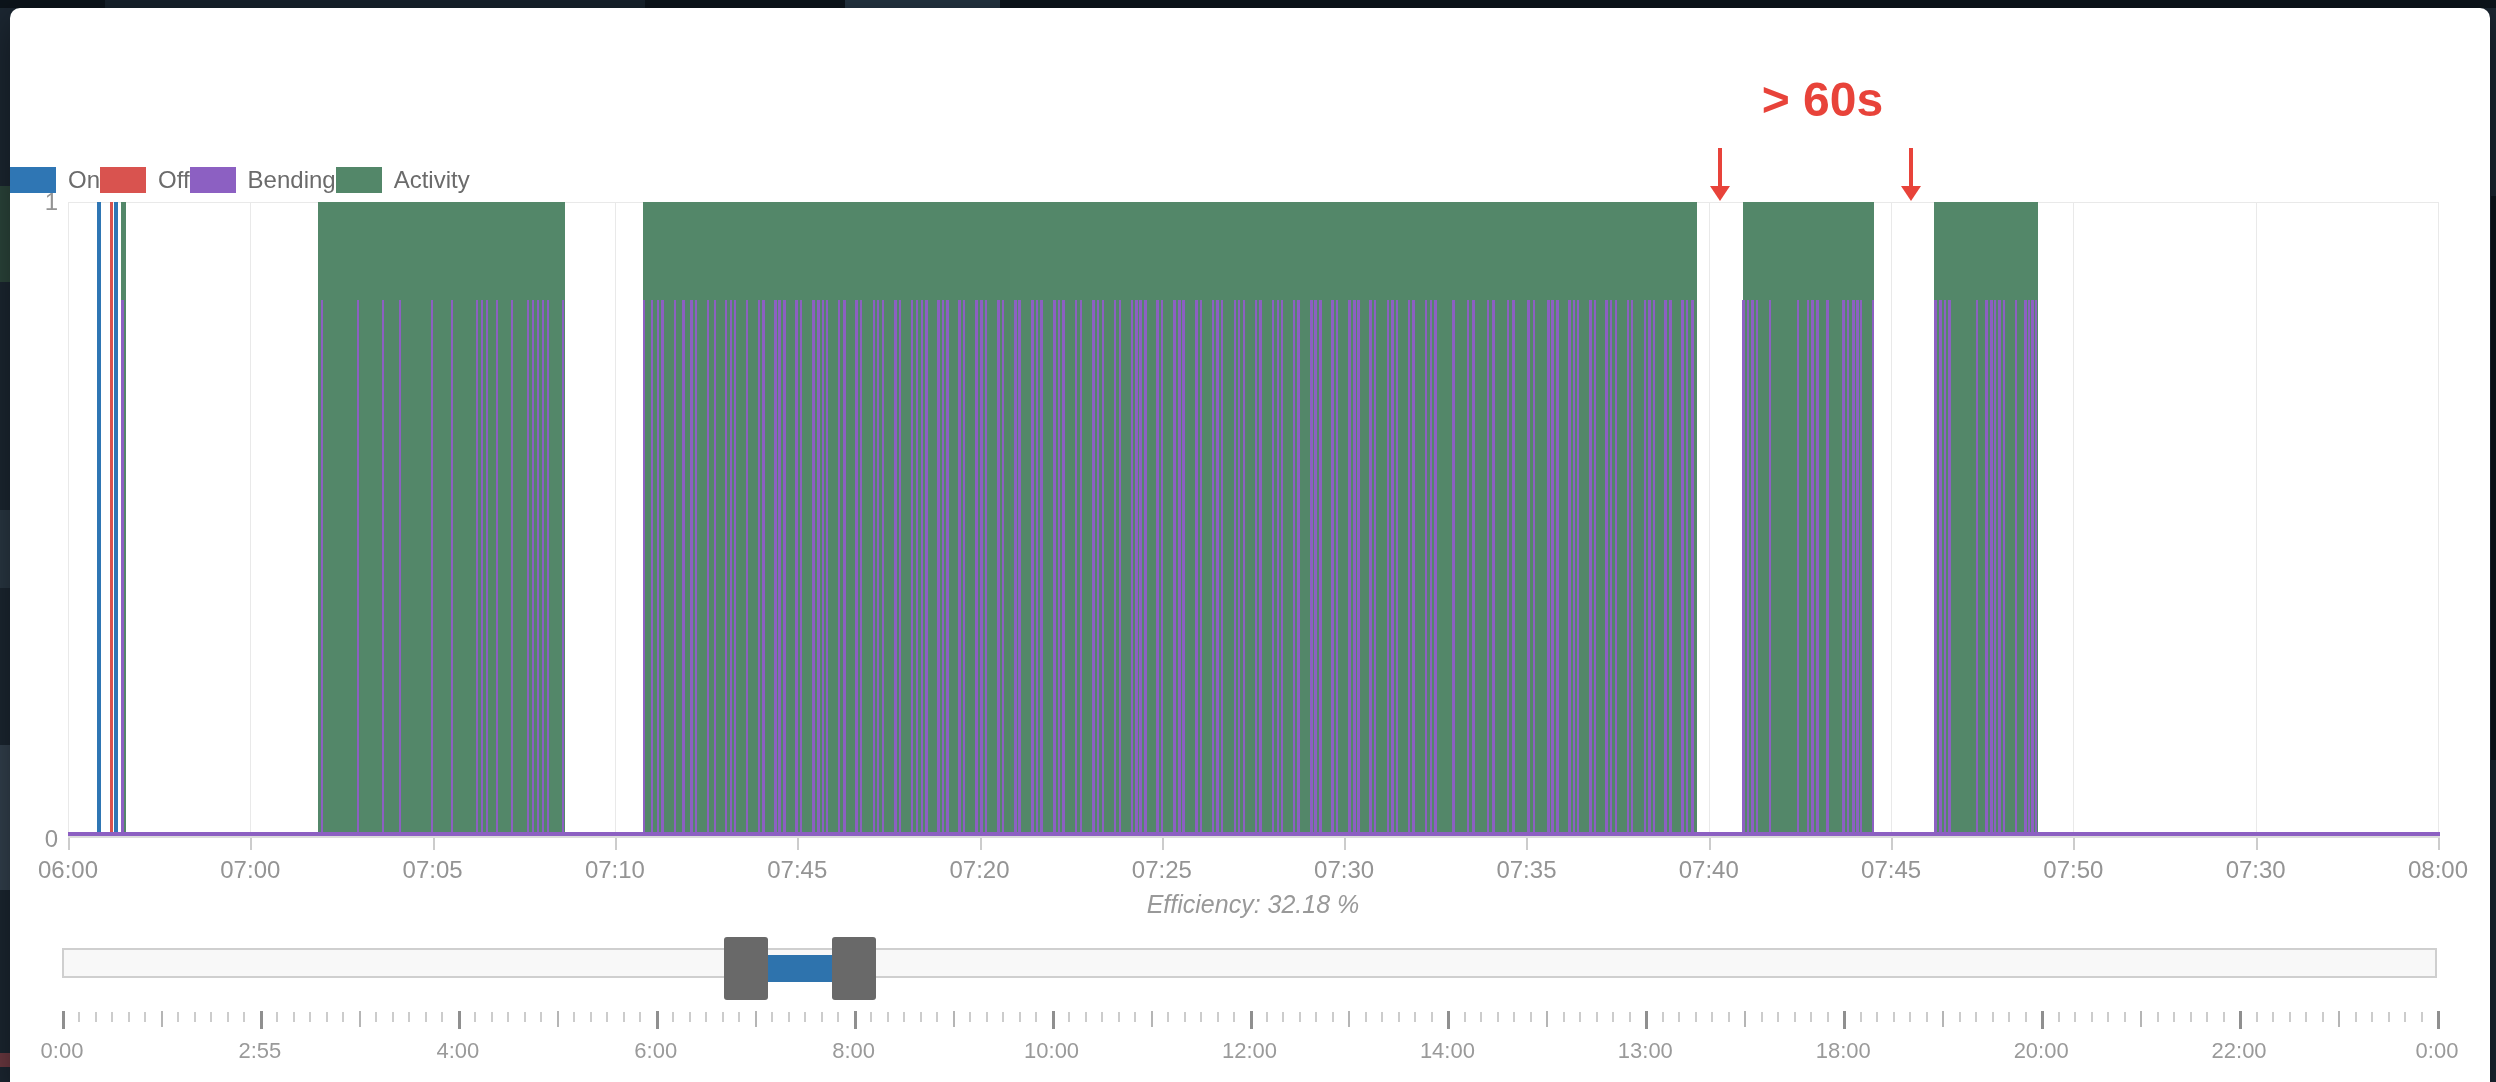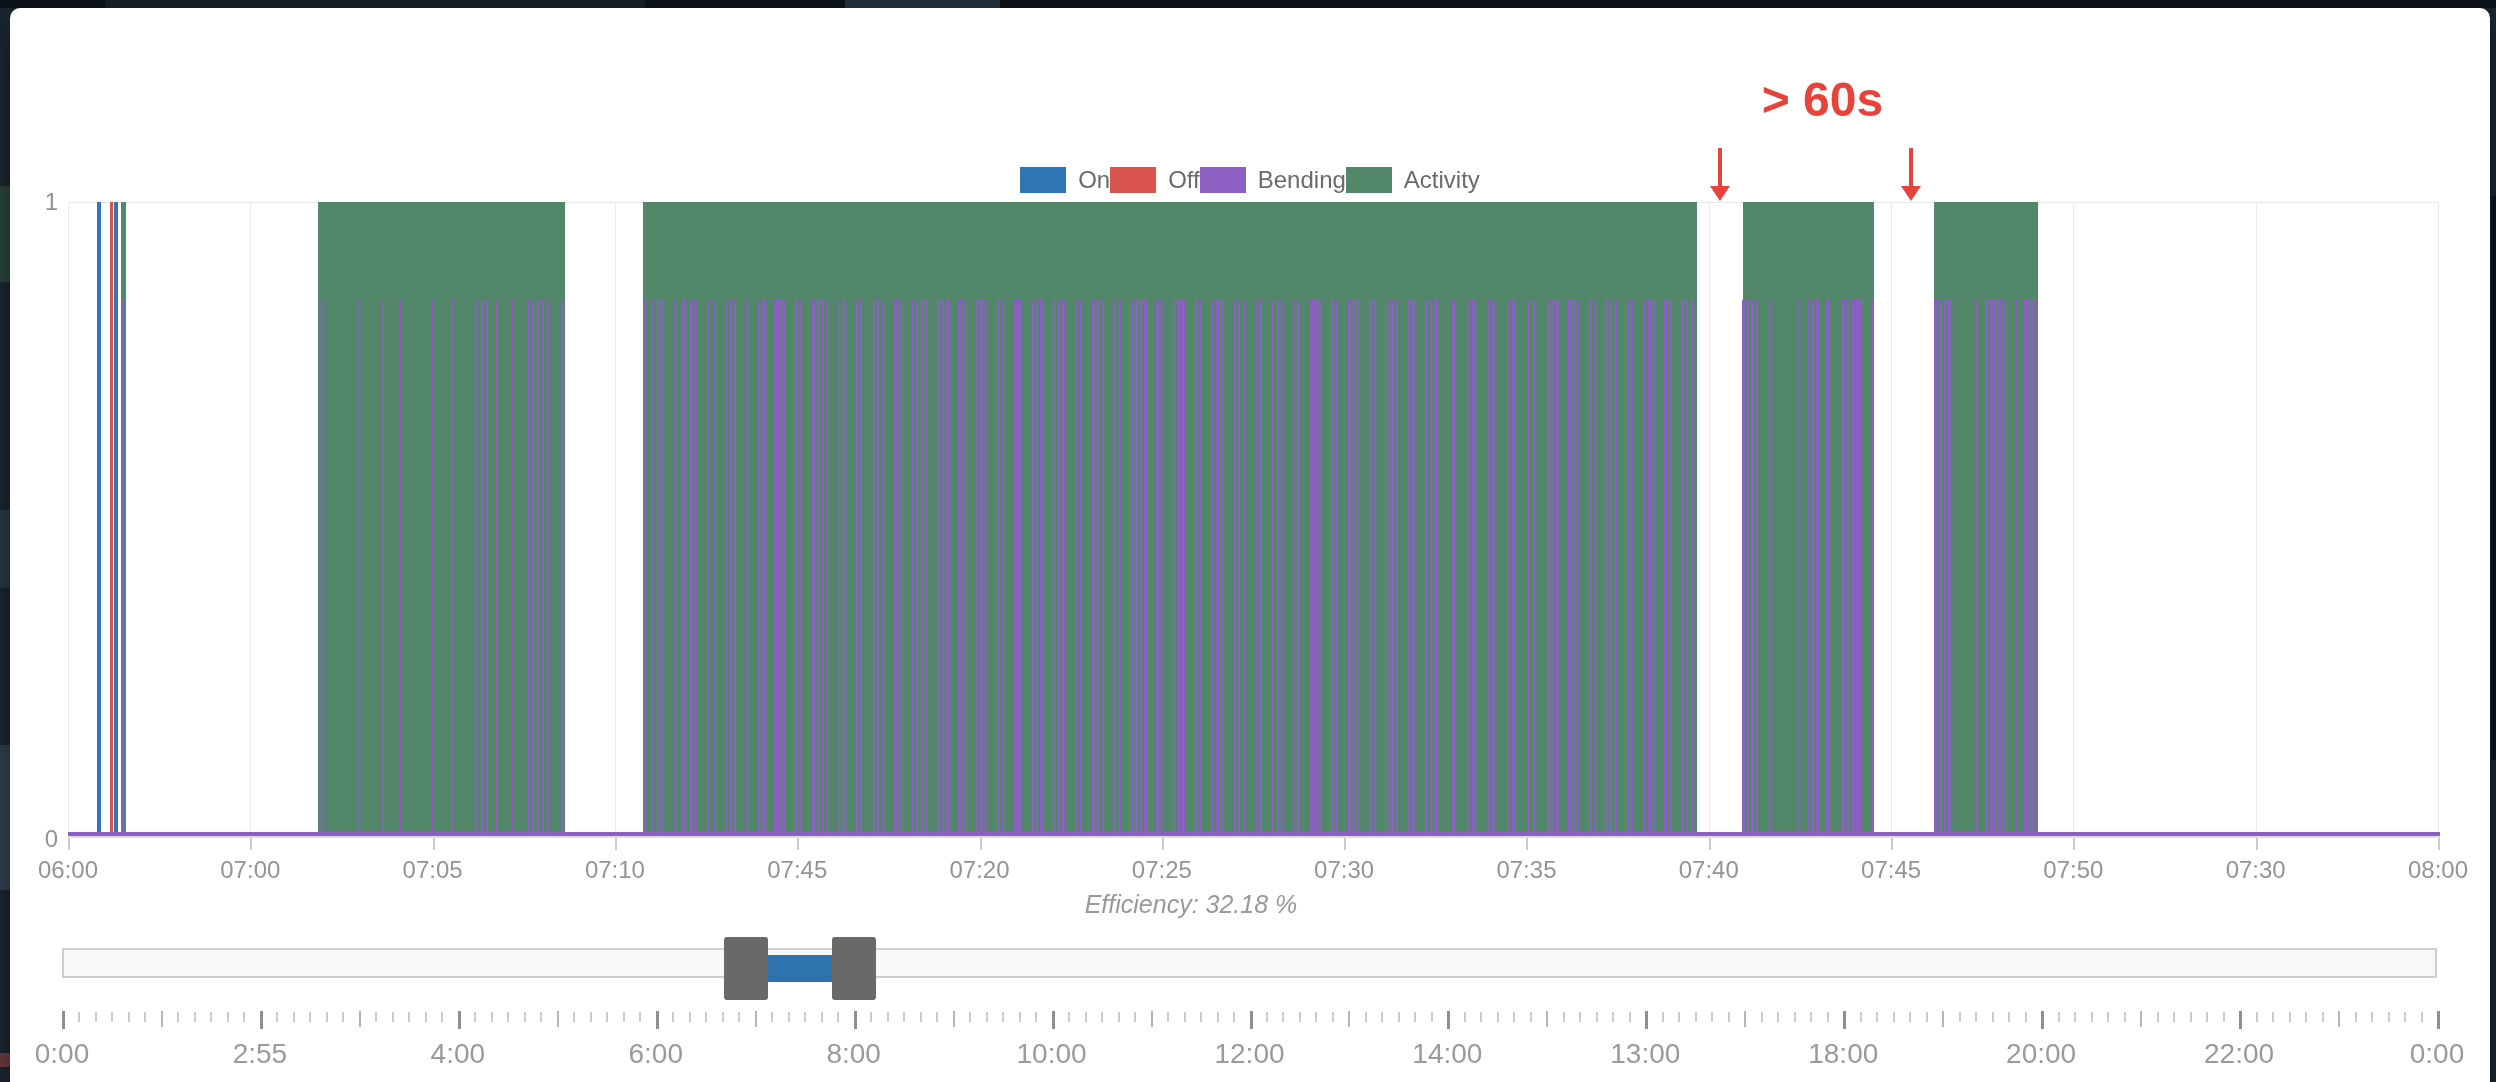--- a/index.html
+++ b/index.html
@@ -13,41 +13,41 @@
   #zoom-icon{position:absolute;left:38px;top:26px;width:32px;height:32px;}
   #modal-title{position:absolute;left:74px;top:30px;font-size:29px;color:#8a8a8a;white-space:nowrap;}
   #modal-subtitle{position:absolute;left:72px;top:66px;font-size:29px;color:#8a8a8a;white-space:nowrap;}
   #close-btn{position:absolute;left:2430px;top:36px;width:44px;height:44px;font-size:44px;line-height:44px;color:#8d8d8d;text-align:center;cursor:pointer;}
   
   #annotation-label{position:absolute;top:64px;font-size:48px;font-weight:bold;color:#e8433a;transform:translateX(-50%);white-space:nowrap;}
   .annotation-arrow{position:absolute;width:0;}
   .annotation-arrow .shaft{position:absolute;left:-2px;top:0;width:4px;height:38px;background:#e8433a;}
   .annotation-arrow .head{position:absolute;left:-10px;top:38px;width:0;height:0;border-left:10px solid transparent;border-right:10px solid transparent;border-top:15px solid #e8433a;}
   
-  #legend{position:absolute;left:0;top:158px;width:100%;display:flex;justify-content:center;align-items:center;}
+  #legend{position:absolute;left:0;top:158px;width:100%;display:flex;align-items:center;}
   .legend-item{display:flex;align-items:center;gap:12px;}
   .legend-swatch{width:46px;height:26px;}
   .legend-label{font-size:24px;color:#6b6b6b;}
   
   #plot{position:absolute;left:0;top:0;width:2496px;height:1082px;pointer-events:none;}
   .gridline-v{position:absolute;width:1px;background:#e9e9e9;}
   .gridline-h{position:absolute;height:1px;background:#e9e9e9;}
   .axis-line{position:absolute;height:2px;background:#dddddd;}
   .axis-tick{position:absolute;width:2px;background:#cccccc;}
   .bar{position:absolute;}
   .x-label{position:absolute;font-size:24px;color:#949494;transform:translateX(-50%);white-space:nowrap;}
   .y-label{position:absolute;font-size:24px;color:#949494;text-align:right;width:40px;transform:translateY(-50%);}
   #efficiency{position:absolute;top:882px;font-size:25px;font-style:italic;color:#999999;transform:translateX(-50%);white-space:nowrap;}
   
   #slider-track{position:absolute;top:940px;height:30px;background:#f8f8f8;border:2px solid #cfcfcf;box-sizing:border-box;}
   #slider-bar{position:absolute;top:947px;height:27px;}
   .slider-handle{position:absolute;top:929px;height:63px;width:44px;background:#696969;border-radius:3px;cursor:ew-resize;}
   
   .ruler-tick{position:absolute;background:#cccccc;}
-  .ruler-label{position:absolute;top:1030px;font-size:28px;color:#9a9a9a;transform:translateX(-50%);white-space:nowrap;}
+  .ruler-label{position:absolute;top:1030px;font-size:22px;color:#9a9a9a;transform:translateX(-50%);white-space:nowrap;}
 </style>
 </head>
 <body>
 
 <div id="stage">
 
   <div class="bg-strip" style="left:0;top:0;width:2496px;height:8px;background:#0c141b;"></div>
   <div class="bg-strip" style="left:105px;top:0;width:540px;height:8px;background:#17232d;"></div>
   <div class="bg-strip" style="left:845px;top:0;width:155px;height:8px;background:#243441;"></div>
   <div class="bg-strip" style="left:0;top:8px;width:10px;height:1074px;background:#1c2732;"></div>
@@ -317,21 +317,21 @@
         <div class="bar" style="left: 1988.48px; top: 292.115px; width: 2.5px; height: 534.885px; background: rgb(140, 96, 194);"></div>
         <div class="bar" style="left: 1992.86px; top: 292.115px; width: 2.5px; height: 534.885px; background: rgb(140, 96, 194);"></div>
         <div class="bar" style="left: 2004.53px; top: 292.115px; width: 2.5px; height: 534.885px; background: rgb(140, 96, 194);"></div>
         <div class="bar" style="left: 2014.01px; top: 292.115px; width: 2.5px; height: 534.885px; background: rgb(140, 96, 194);"></div>
         <div class="bar" style="left: 2017.65px; top: 292.115px; width: 2.5px; height: 534.885px; background: rgb(140, 96, 194);"></div>
         <div class="bar" style="left: 2021.3px; top: 292.115px; width: 2.5px; height: 534.885px; background: rgb(140, 96, 194);"></div>
         <div class="bar" style="left: 2024.58px; top: 292.115px; width: 2.5px; height: 534.885px; background: rgb(140, 96, 194);"></div>
         <div class="bar" style="left: 58px; top: 824px; width: 2372px; height: 4px; background: rgb(140, 96, 194);"></div>
       </div>
 
-    <div id="efficiency" style="left: 1181px;">Efficiency: 32.18 %</div>
+    <div id="efficiency" style="left: 1243px;">Efficiency: 32.18 %</div>
 
     <div id="slider-track" style="left: 52px; width: 2375px;"></div>
     <div id="slider-bar" style="left: 758.465px; width: 63.2016px; background: rgb(46, 115, 173);"></div>
     <div id="handle-left" class="slider-handle" style="left: 714.465px; background: rgb(105, 105, 105);"></div>
     <div id="handle-right" class="slider-handle" style="left: 821.667px; background: rgb(105, 105, 105);"></div>
 
     <div id="ruler">
         <div class="ruler-tick" style="left: 52px; top: 1003px; width: 3px; height: 18px; background: rgb(143, 143, 143);"></div>
         <div class="ruler-tick" style="left: 68.4931px; top: 1004px; width: 2px; height: 10px; background: rgb(204, 204, 204);"></div>
         <div class="ruler-tick" style="left: 84.9861px; top: 1004px; width: 2px; height: 10px; background: rgb(204, 204, 204);"></div>

